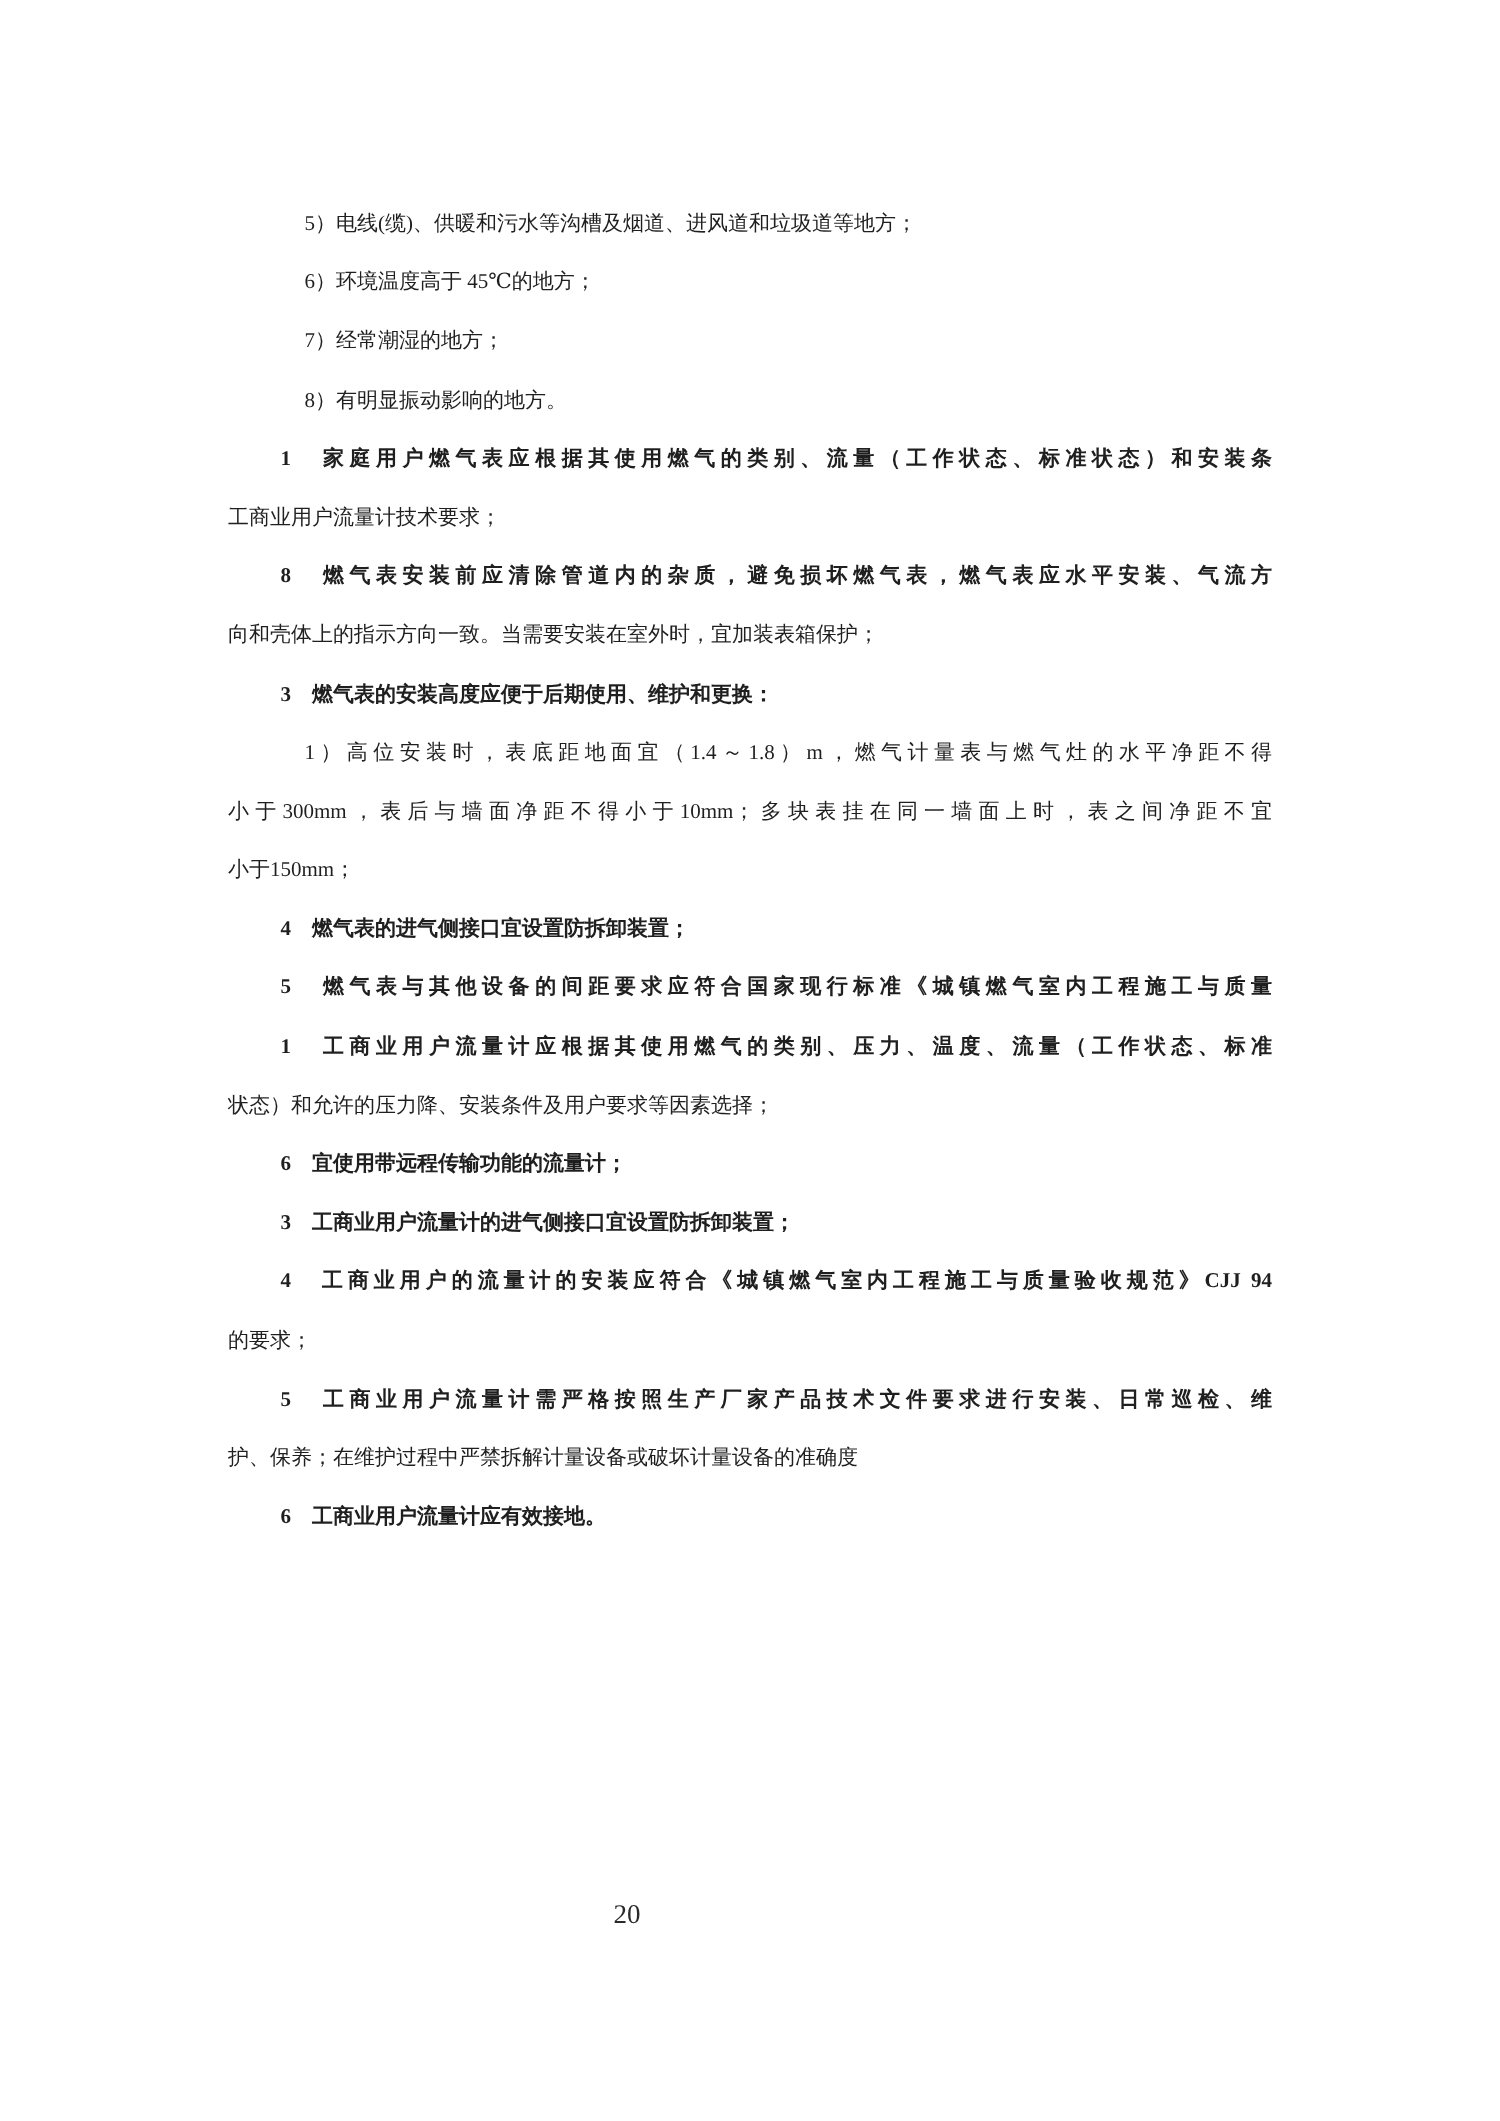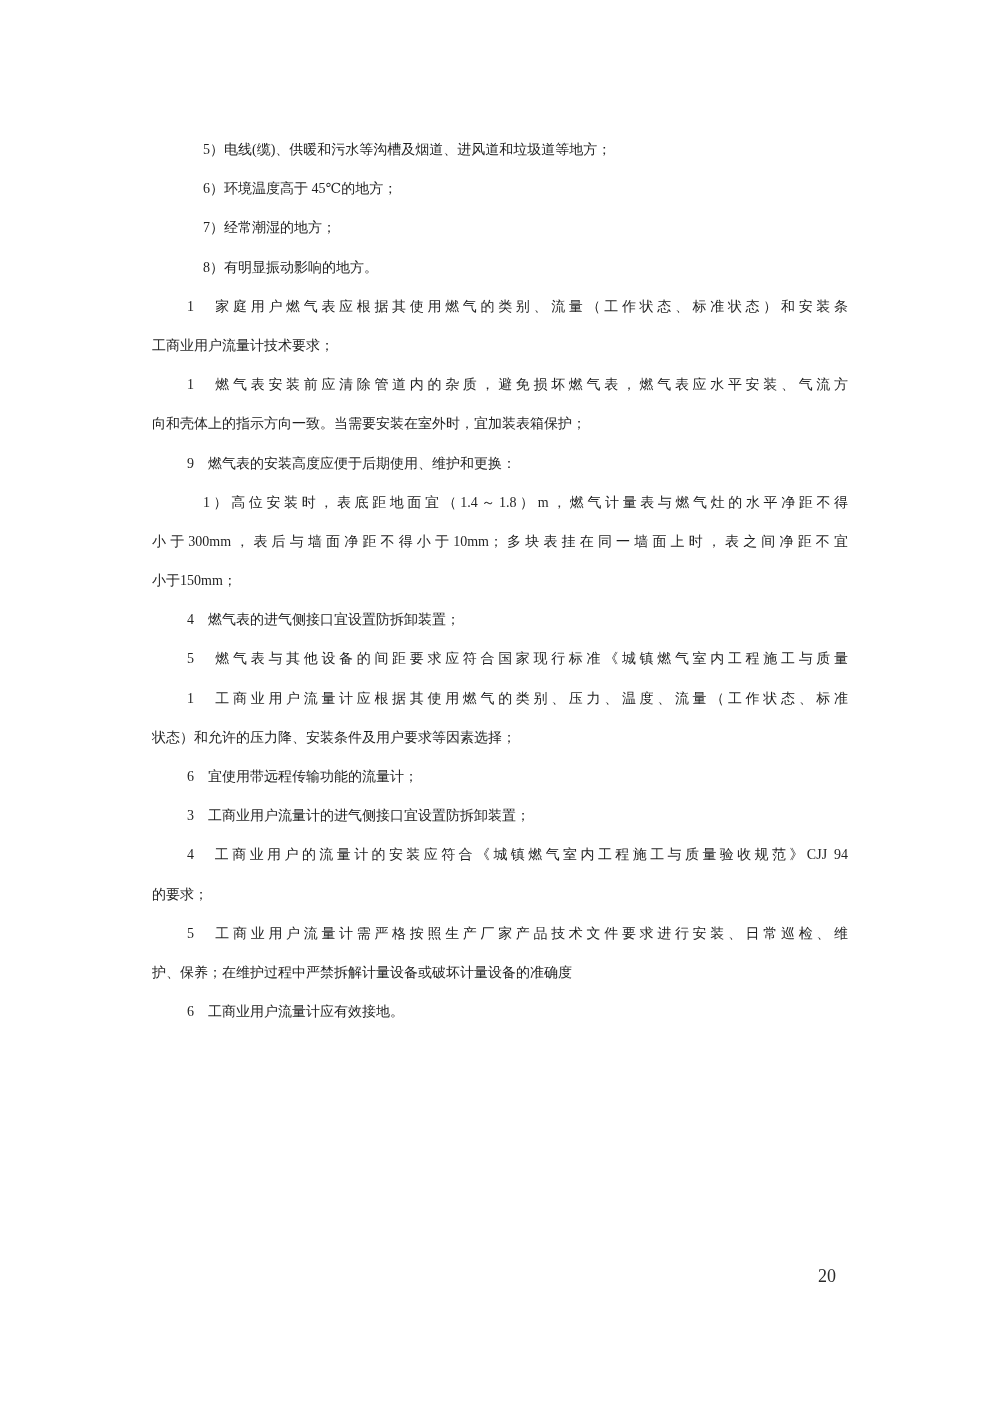--- a/index.html
+++ b/index.html
@@ -27,53 +27,53 @@
     height: 39.2px;
     white-space: nowrap;
     text-align: left;
   }
   
   .ln.just {
     text-align: justify;
     text-align-last: justify;
   }
   
-  .ln.item.first { padding-left: 35px; }
+  .ln.item.first { padding-left: 35px; font-weight: bold; }
   .ln.sub.first  { padding-left: 51px; }
   .ln.sec.first  { padding-left: 0; }
   
   .ln.item.first { width: 661px; }
   .ln.sub.first  { width: 645px; }
 
   footer {
     position: absolute;
     left: 0;
     top: 1266px;
     width: 836px;
-    text-align: right;
+    text-align: center;
   }
   footer span {
     font-size: 18px;
     color: #2a2a2a;
   }
 </style>
 </head>
 <body>
 
 <main>
   <div id="doc">
       <div class="ln sub first">5）电线(缆)、供暖和污水等沟槽及烟道、进风道和垃圾道等地方；</div>
       <div class="ln sub first">6）环境温度高于 45℃的地方；</div>
       <div class="ln sub first">7）经常潮湿的地方；</div>
       <div class="ln sub first">8）有明显振动影响的地方。</div>
       <div class="ln item first just">1　家庭用户燃气表应根据其使用燃气的类别、流量（工作状态、标准状态）和安装条</div>
       <div class="ln item">工商业用户流量计技术要求；</div>
-      <div class="ln item first just">1　燃气表安装前应清除管道内的杂质，避免损坏燃气表，燃气表应水平安装、气流方</div>
+      <div class="ln item first just">8　燃气表安装前应清除管道内的杂质，避免损坏燃气表，燃气表应水平安装、气流方</div>
       <div class="ln item">向和壳体上的指示方向一致。当需要安装在室外时，宜加装表箱保护；</div>
-      <div class="ln item first">9　燃气表的安装高度应便于后期使用、维护和更换：</div>
+      <div class="ln item first">3　燃气表的安装高度应便于后期使用、维护和更换：</div>
       <div class="ln sub first just">1）高位安装时，表底距地面宜（1.4～1.8）m，燃气计量表与燃气灶的水平净距不得</div>
       <div class="ln sub just">小于300mm，表后与墙面净距不得小于10mm；多块表挂在同一墙面上时，表之间净距不宜</div>
       <div class="ln sub">小于150mm；</div>
       <div class="ln item first">4　燃气表的进气侧接口宜设置防拆卸装置；</div>
       <div class="ln item first just">5　燃气表与其他设备的间距要求应符合国家现行标准《城镇燃气室内工程施工与质量</div>
       <div class="ln item first just">1　工商业用户流量计应根据其使用燃气的类别、压力、温度、流量（工作状态、标准</div>
       <div class="ln item">状态）和允许的压力降、安装条件及用户要求等因素选择；</div>
       <div class="ln item first">6　宜使用带远程传输功能的流量计；</div>
       <div class="ln item first">3　工商业用户流量计的进气侧接口宜设置防拆卸装置；</div>
       <div class="ln item first just">4　工商业用户的流量计的安装应符合《城镇燃气室内工程施工与质量验收规范》CJJ 94</div>

